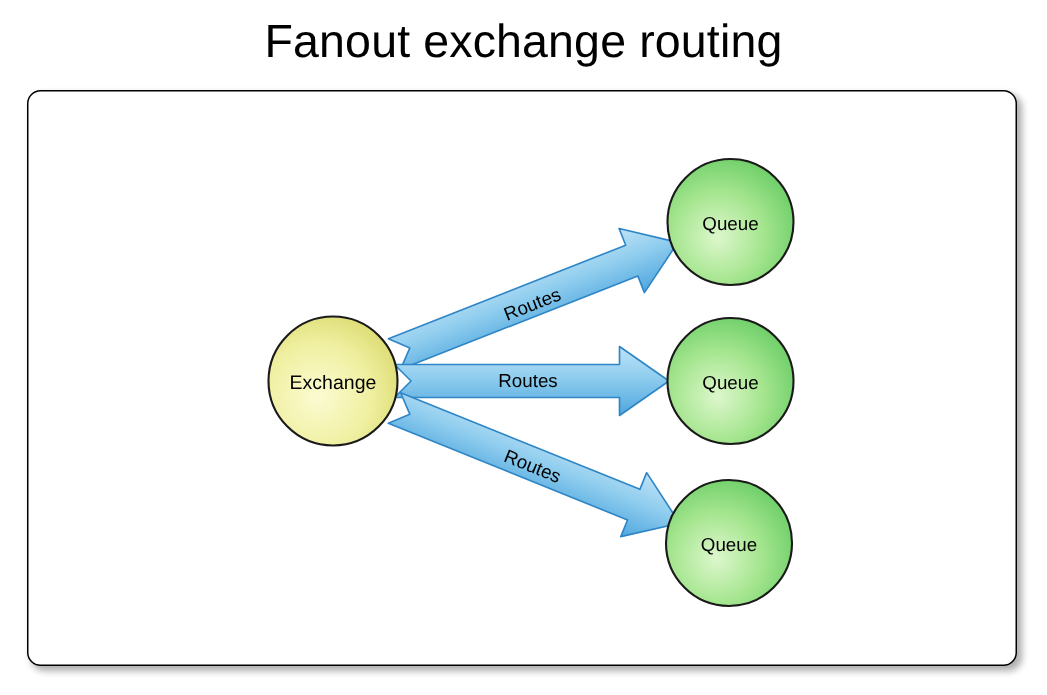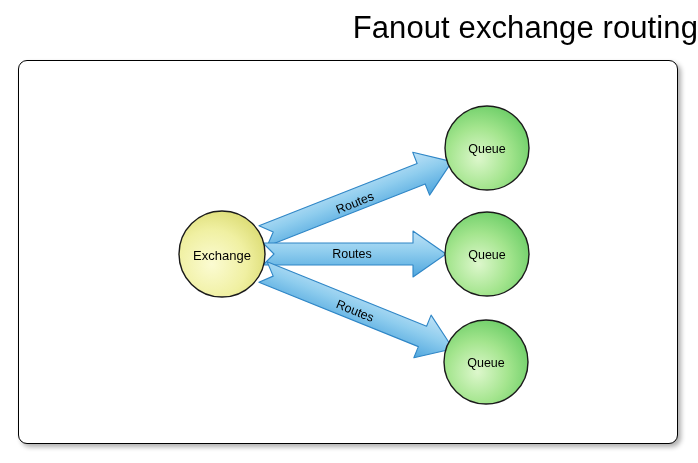--- a/index.html
+++ b/index.html
@@ -21,21 +21,21 @@
     inset: 0;
     width: 698px;
     height: 463px;
   }
 
   #page-title {
     position: absolute;
     left: 0;
     top: 8px;
     width: 698px;
-    text-align: right;
+    text-align: center;
     font-size: 31px;
     font-weight: 400;
     line-height: 40px;
     color: #000000;
     letter-spacing: 0.1px;
     font-family: "Liberation Sans", sans-serif;
     white-space: nowrap;
   }
 
   #canvas-panel {

